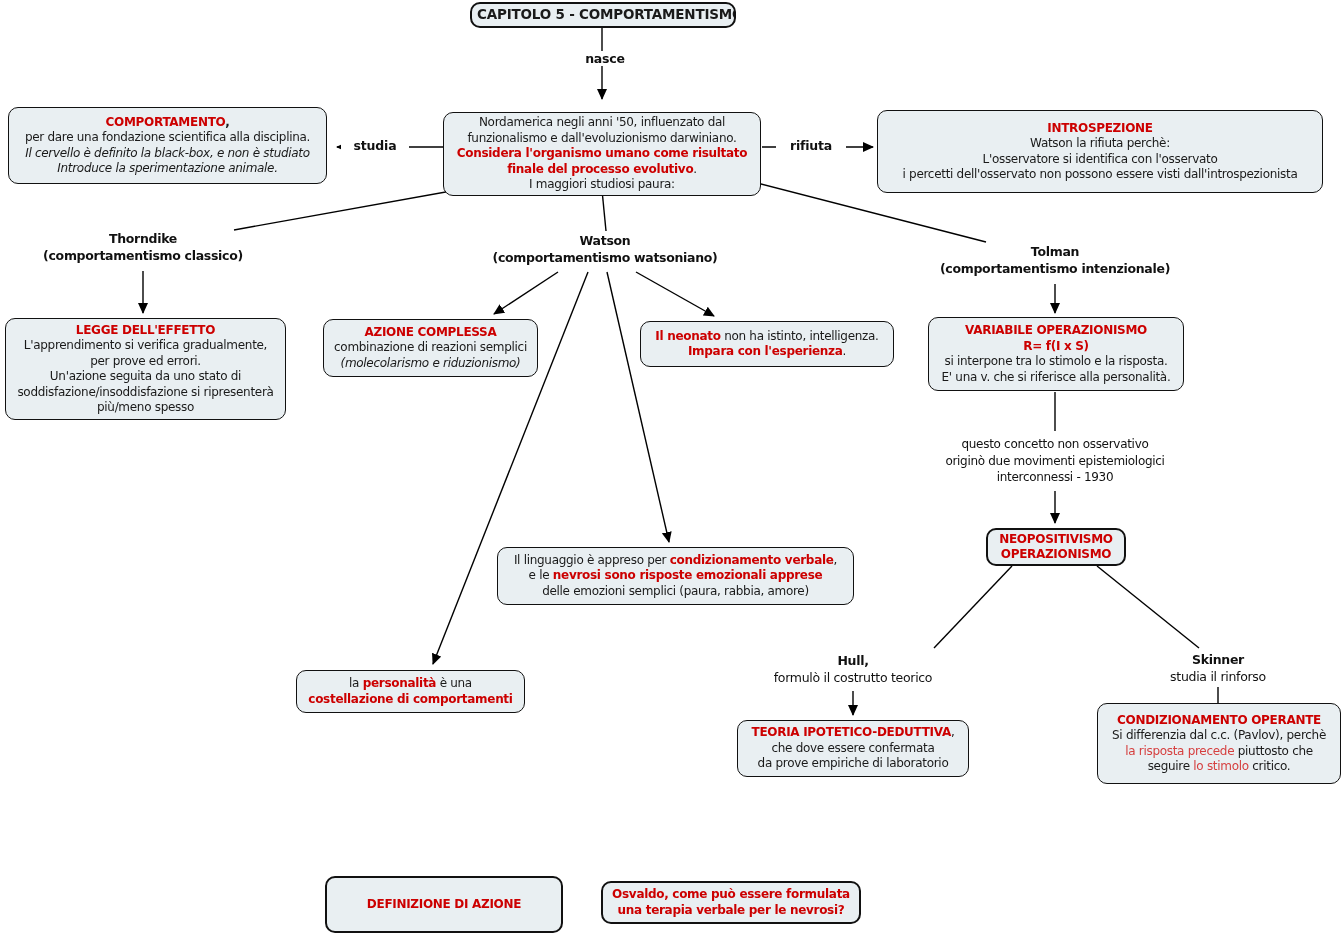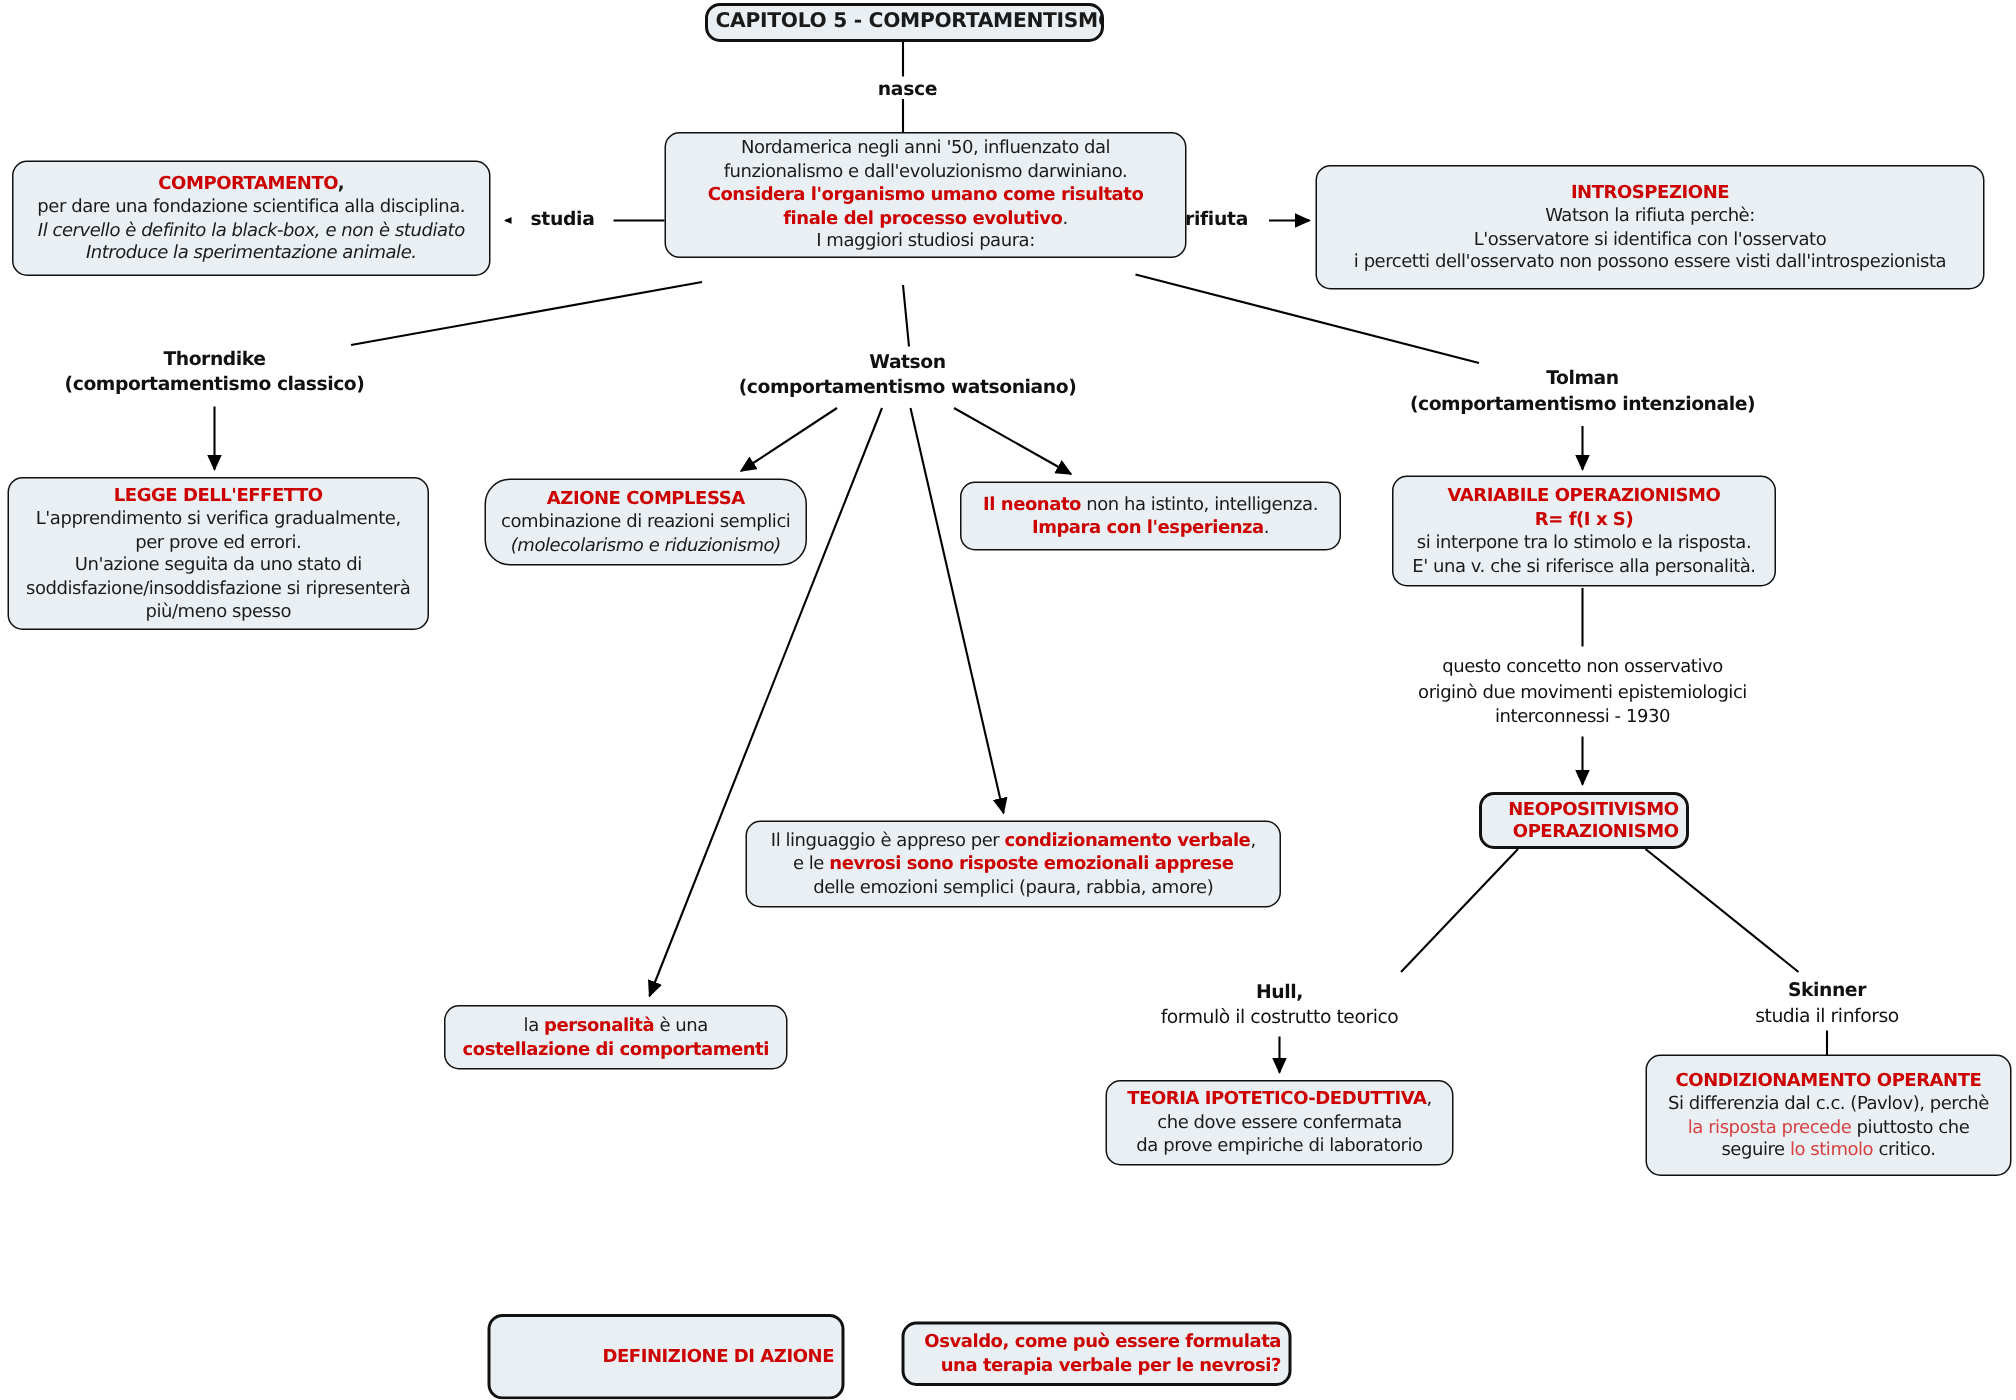--- a/index.html
+++ b/index.html
@@ -12,21 +12,21 @@
   body{font-family:"DejaVu Sans","Liberation Sans",sans-serif;color:#111;}
   #canvas{position:relative;width:1344px;height:933px;background:#fff;overflow:hidden;}
   svg.wires{position:absolute;left:0;top:0;width:1344px;height:933px;}
   svg.wires line{stroke:var(--line);stroke-width:1.4;}
   .node{
     position:absolute;background:var(--node-bg);border:1px solid #111;border-radius:10px;
     box-sizing:border-box;display:flex;flex-direction:column;justify-content:center;
     text-align:center;font-size:12px;line-height:15.5px;letter-spacing:-0.3px;
     padding:3px 5px;white-space:nowrap;overflow:hidden;color:#1a1a1a;
   }
-  .node.thick{border-width:2px;text-align:right;}
+  .node.thick{border-width:2px;}
   .node .ln{white-space:nowrap;}
   .title-node{font-weight:bold;font-size:13.5px;border-width:2px;border-radius:10px;letter-spacing:-0.2px;}
   .lbl{
     position:absolute;text-align:center;font-size:12.5px;line-height:17px;
     letter-spacing:-0.3px;color:#111;white-space:nowrap;
   }
   .lbl .name{font-weight:bold;}
   .lbl .sub{font-weight:bold;}
   .lbl .sub.normal{font-weight:normal;}
   .lbl.plain{font-weight:normal;line-height:16.5px;font-size:12px;}
@@ -71,21 +71,21 @@
   </svg>
 
   <div class="node title-node" style="left:470px;top:2px;width:266px;height:26px;">
     <div class="ln">CAPITOLO 5 - COMPORTAMENTISMO</div>
   </div>
 
   <div class="edge-lbl" style="left:568px;top:51px;width:68px;">nasce</div>
   <div class="edge-lbl" style="left:341px;top:138px;width:62px;">studia</div>
   <div class="edge-lbl" style="left:776px;top:138px;width:64px;">rifiuta</div>
 
-  <div class="node" style="left:443px;top:88px;width:348px;height:84px;">
+  <div class="node" style="left:443px;top:112px;width:318px;height:84px;">
     <div class="ln">Nordamerica negli anni '50, influenzato dal</div>
     <div class="ln">funzionalismo e dall'evoluzionismo darwiniano.</div>
     <div class="ln red">Considera l'organismo umano come risultato</div>
     <div class="ln"><span class="red">finale del processo evolutivo</span><span>.</span></div>
     <div class="ln">I maggiori studiosi paura:</div>
   </div>
 
   <div class="node" style="left:8px;top:107px;width:319px;height:77px;">
     <div class="ln"><span class="red">COMPORTAMENTO</span><span class="b">,</span></div>
     <div class="ln">per dare una fondazione scientifica alla disciplina.</div>
@@ -115,21 +115,21 @@
 
   <div class="node" style="left:5px;top:318px;width:281px;height:102px;">
     <div class="ln red">LEGGE DELL'EFFETTO</div>
     <div class="ln">L'apprendimento si verifica gradualmente,</div>
     <div class="ln">per prove ed errori.</div>
     <div class="ln">Un'azione seguita da uno stato di</div>
     <div class="ln">soddisfazione/insoddisfazione si ripresenterà</div>
     <div class="ln">più/meno spesso</div>
   </div>
 
-  <div class="node" style="left:323px;top:319px;width:215px;height:58px;border-radius:17px;">
+  <div class="node" style="left:323px;top:319px;width:215px;height:58px;">
     <div class="ln red">AZIONE COMPLESSA</div>
     <div class="ln">combinazione di reazioni semplici</div>
     <div class="ln it">(molecolarismo e riduzionismo)</div>
   </div>
 
   <div class="node" style="left:640px;top:321px;width:254px;height:46px;">
     <div class="ln"><span class="red">Il neonato</span><span> non ha istinto, intelligenza.</span></div>
     <div class="ln"><span class="red">Impara con l'esperienza</span><span>.</span></div>
   </div>
 

